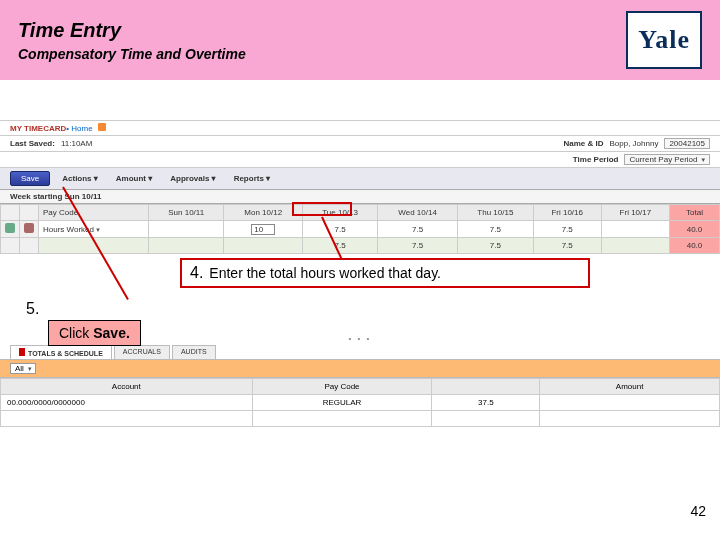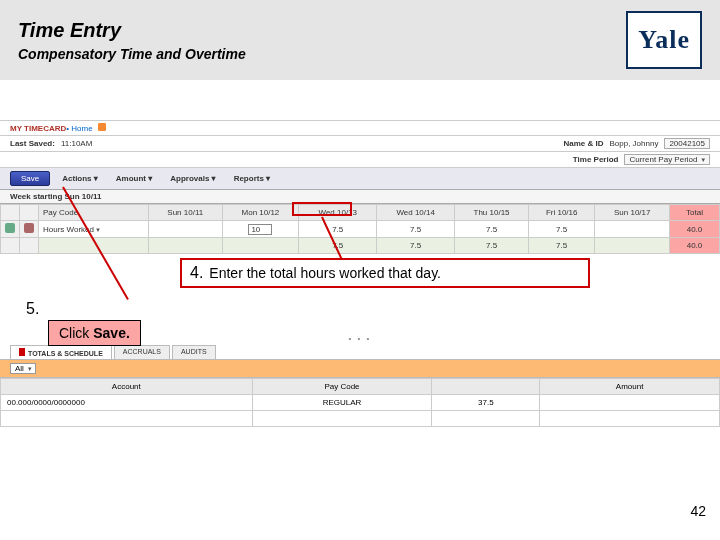--- a/index.html
+++ b/index.html
@@ -1,17 +1,17 @@
 <!DOCTYPE html>
 <html><head>
 <meta charset="utf-8">
 <style>
   * { box-sizing: border-box; margin: 0; padding: 0; }
   body { width: 720px; height: 540px; background: #fff; font-family: Arial, sans-serif; position: relative; overflow: hidden; }
-  .header { background: #e5e5e5; height: 80px; display: flex; align-items: center; padding: 0 18px; position: relative; }
+  .header { background: #f9a8d4; height: 80px; display: flex; align-items: center; padding: 0 18px; position: relative; }
   .header-text { flex: 1; }
   .title { font-weight: bold; font-style: italic; font-size: 20px; color: #000; }
   .subtitle { font-weight: bold; font-style: italic; font-size: 14px; color: #000; margin-top: 4px; }
   .logo { background: #fff; border: 2px solid #0a2d5a; padding: 12px 10px; }
   .logo span { font-family: Georgia, serif; font-size: 26px; font-weight: bold; color: #0a2d5a; letter-spacing: 1px; }
   .app { margin-top: 40px; font-size: 8px; color: #333; }
   .topbar { background: #fff; border-top: 1px solid #ccc; border-bottom: 1px solid #ccc; padding: 2px 10px; display: flex; align-items: center; }
   .home { color: #0066cc; font-size: 8px; }
   .home-icon { width: 8px; height: 8px; background: #f58a33; display: inline-block; margin-left: 3px; border-radius: 1px; }
   .info-row { display: flex; padding: 2px 10px; border-bottom: 1px solid #ccc; gap: 40px; }
@@ -100,25 +100,25 @@
   </div>
   <div class="week-row">Week starting Sun 10/11</div>
   <table class="grid">
     <tbody>
         <tr>
       <th class="icon-col"></th>
           <th class="icon-col"></th>
       <th class="paycode-col">Pay Code</th>
       <th>Sun 10/11</th>
       <th>Mon 10/12</th>
-      <th>Wed 10/13</th>
+      <th>Tue 10/13</th>
       <th>Wed 10/14</th>
       <th>Thu 10/15</th>
       <th>Fri 10/16</th>
-      <th>Sun 10/17</th>
+      <th>Fri 10/17</th>
       <th class="total-col">Total</th>
     </tr>
     <tr>
       <td class="icon-col"><span class="row-icon add"></span></td>
       <td class="icon-col"><span class="row-icon del"></span></td>
       <td class="paycode-col"><span><span>Hours Worked</span> <span class="select-arrow">▾</span></span></td>
       <td></td>
       <td class="mon-cell"><span class="input-box">10</span></td>
       <td>7.5</td>
       <td>7.5</td>

